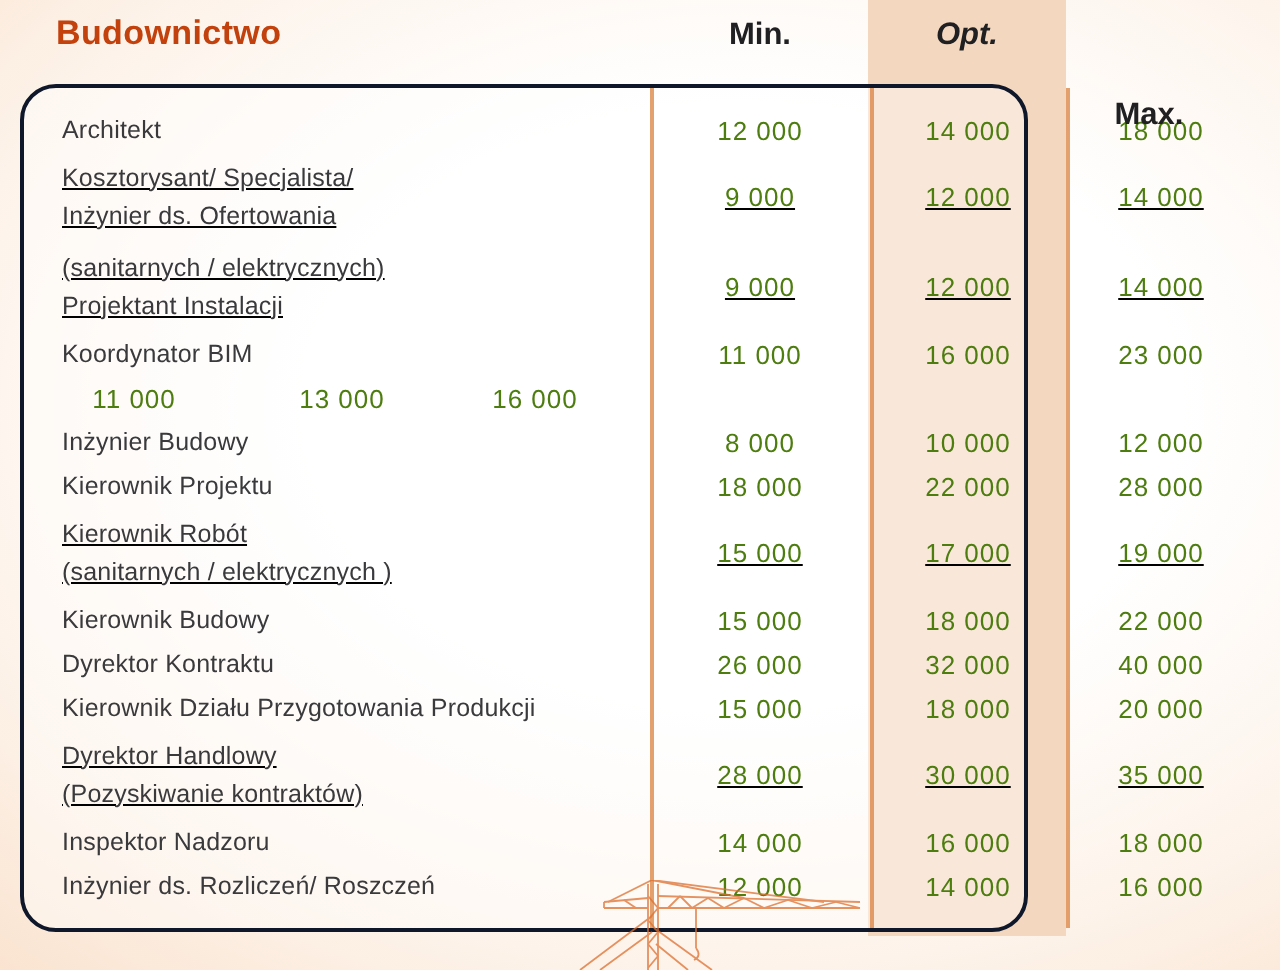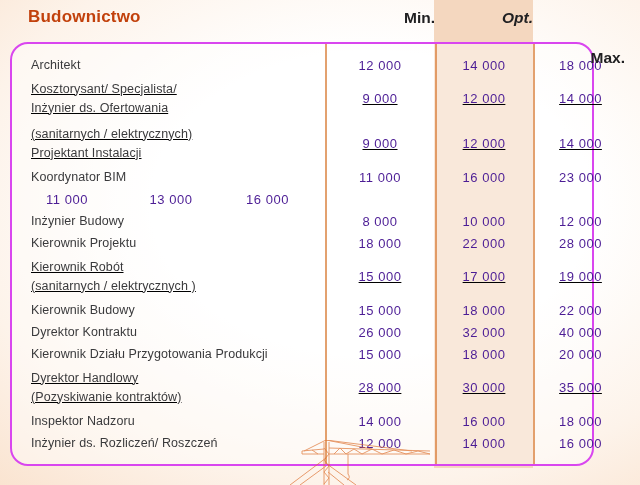--- a/index.html
+++ b/index.html
@@ -18,47 +18,47 @@
     background:#f4d7bf;z-index:1;
   }
 
   
   #header{left:0;top:0;width:640px;height:42px;z-index:4;}
   #cat-title{
     left:28px;top:7px;font-size:17px;font-weight:700;color:#c2410c;
     letter-spacing:.2px;
   }
   .col-head{
-    top:9px;font-size:15.5px;font-weight:600;color:#202022;text-align:right;
+    top:9px;font-size:15.5px;font-weight:600;color:#202022;text-align:center;
   }
   #head-min{left:325px;width:110px;}
   #head-opt{left:434px;width:99px;font-style:italic;}
   #head-max{left:524px;width:101px;margin-top:40px;}
 
   
   #table-card{
-    left:10px;top:42px;width:584px;height:424px;
-    border:2px solid #d946ef;border-radius:18px;
+    left:10px;top:42px;width:504px;height:424px;
+    border:2px solid #0f172a;border-radius:18px;
     background:rgba(255,255,255,0.42);
     z-index:2;box-sizing:border-box;
   }
   .divider{
     position:absolute;top:0;width:2px;height:100%;
     background:#d9823f;opacity:.75;
   }
   #div-1{left:313px;} #div-2{left:423px;} #div-3{left:521px;}
 
   #rows{position:absolute;left:0;top:10px;width:616px;z-index:3;}
   .row{display:flex;align-items:center;}
   .row.single{height:22px;}
   .row.double{height:45px;text-decoration:underline;}
   .cell-name{width:313px;box-sizing:border-box;padding-left:19px;color:#3a3a3c;}
   .cell-name .line{font-size:12.5px;line-height:19px;letter-spacing:.1px;}
   .cell-num{
-    font-size:13px;color:#4c1d95;text-align:center;letter-spacing:.5px;
+    font-size:13px;color:#4d7c0f;text-align:center;letter-spacing:.5px;
   }
   .cell-min{width:110px;} .cell-opt{width:98px;} .cell-max{width:95px;}
 
   
   #crane{left:282px;top:440px;width:150px;height:45px;z-index:5;opacity:.75;}
 </style>
 </head>
 <body>
 
 <div class="abs" id="opt-band"></div>

